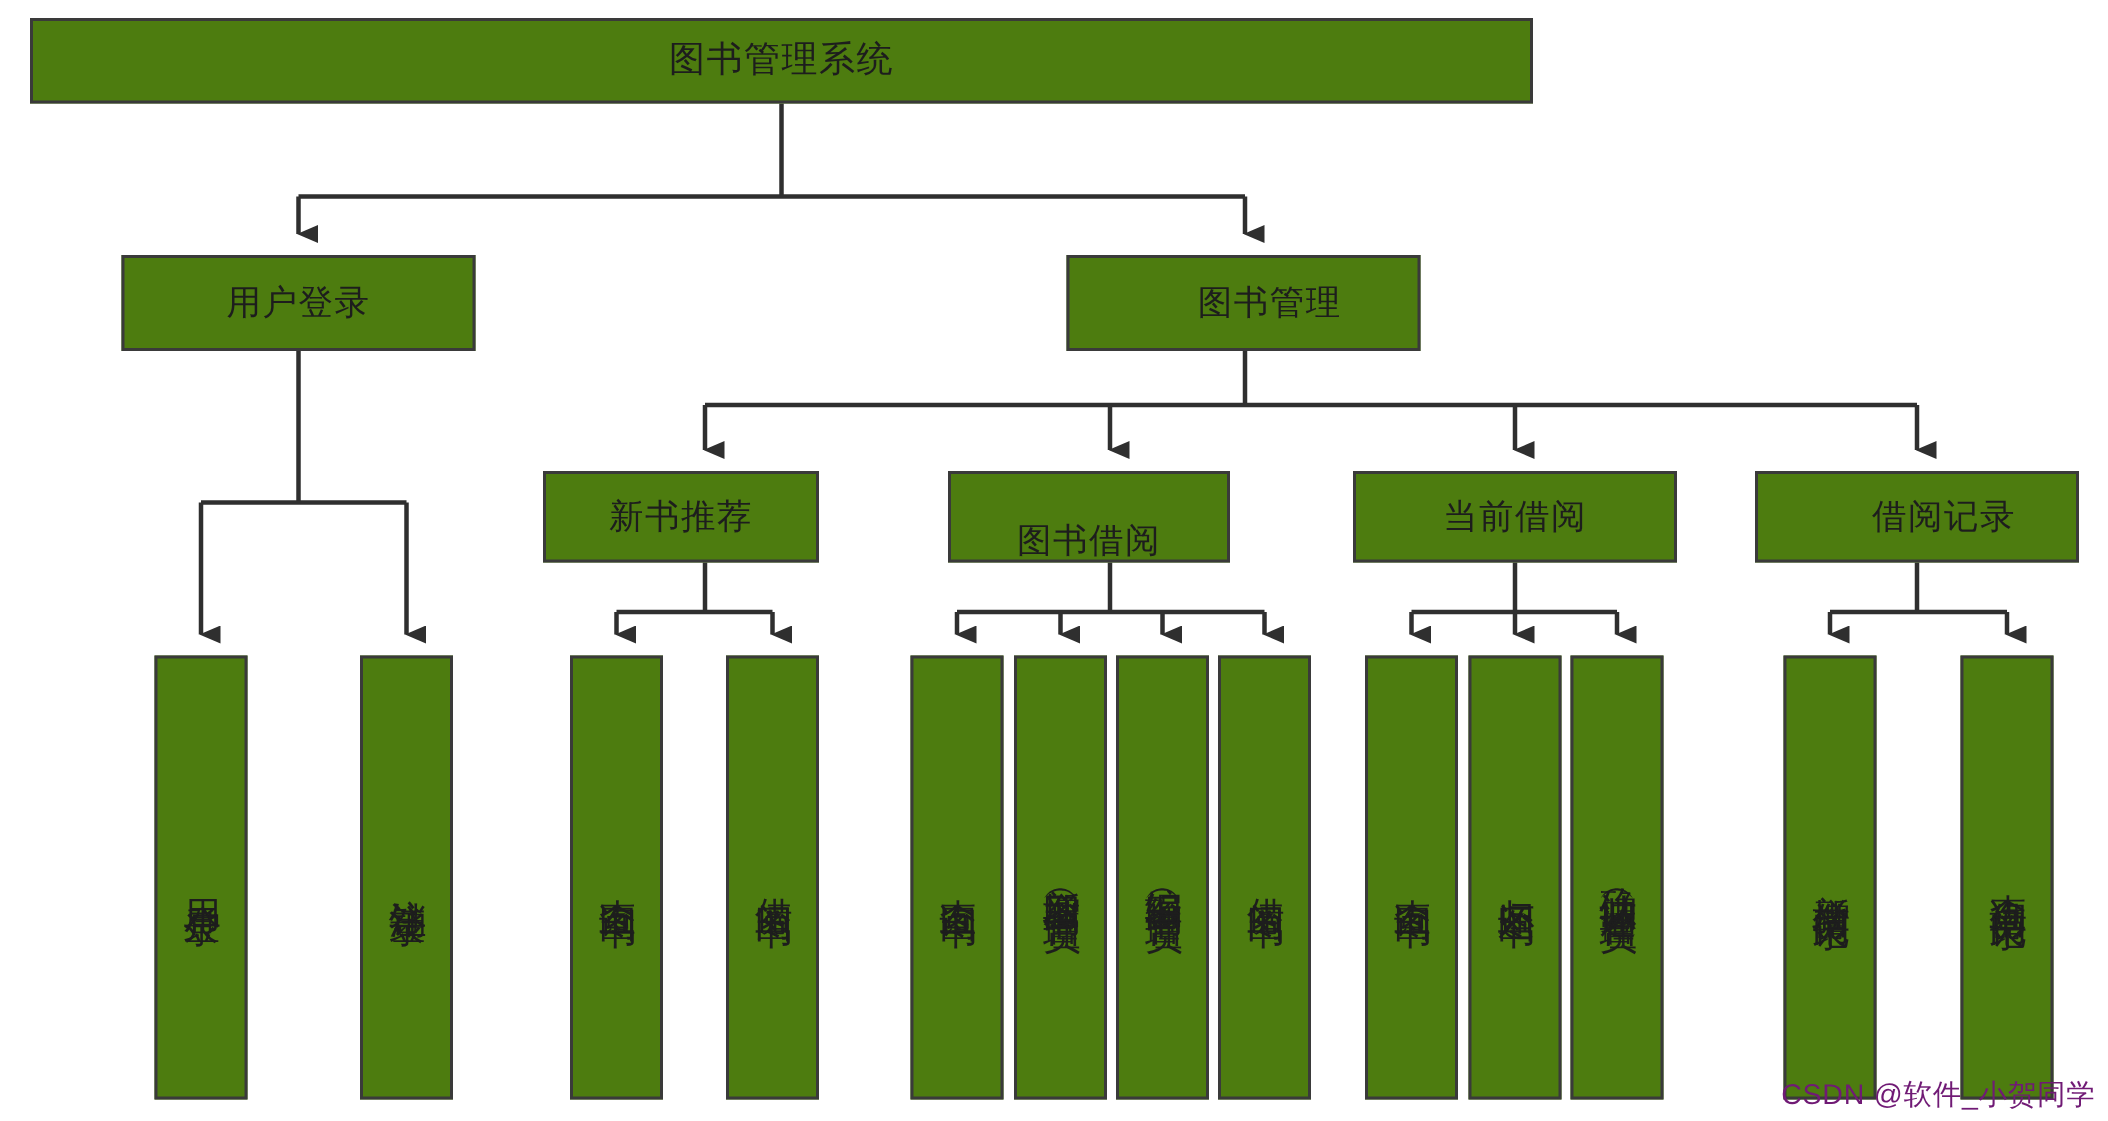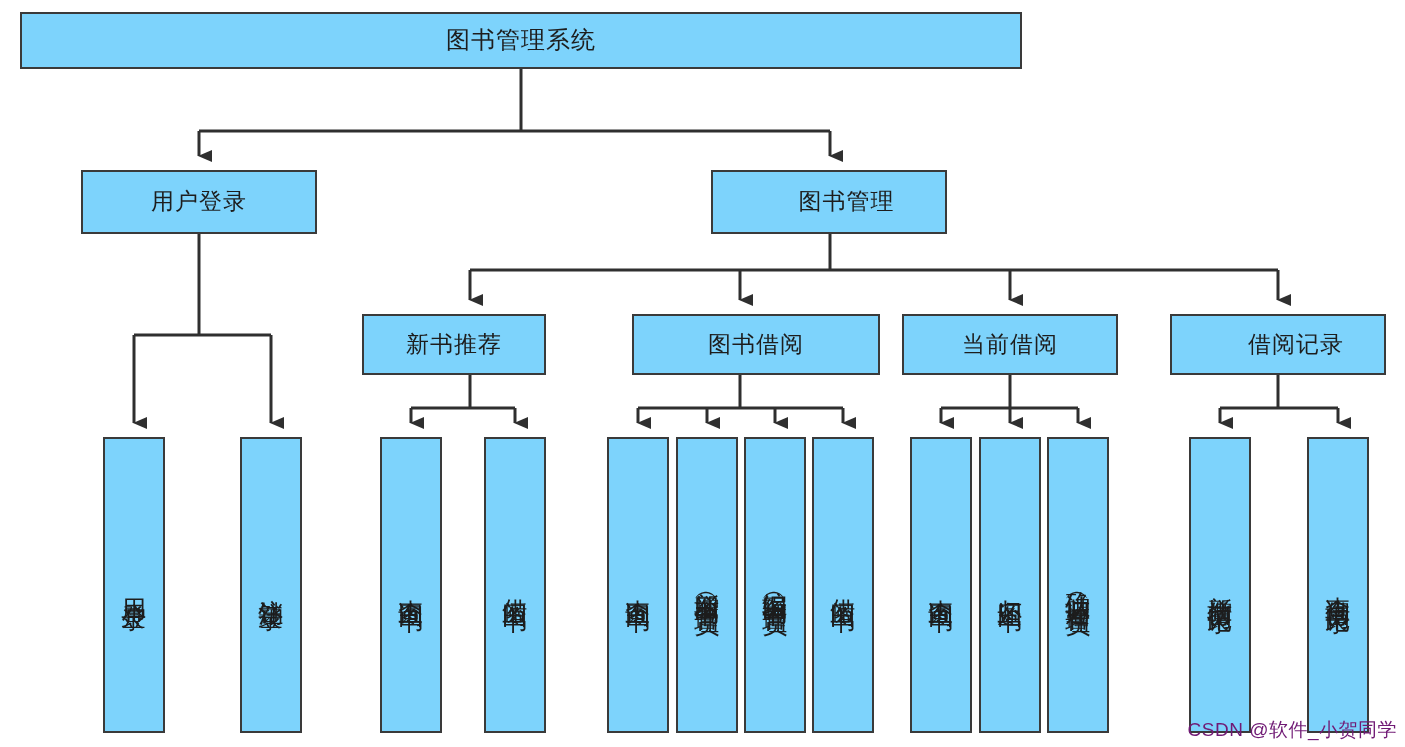--- a/index.html
+++ b/index.html
@@ -19,21 +19,21 @@
     position: absolute;
     left: 0;
     top: 0;
     width: 1405px;
     height: 747px;
   }
   .node {
     position: absolute;
     box-sizing: border-box;
     border: 2.5px solid #3a3a3a;
-    background: #7dd3fc;
+    background: #4d7c0f;
     display: flex;
     align-items: center;
     justify-content: center;
     color: #1d1d1d;
   }
   .node-h .label {
     font-size: 23px;
     letter-spacing: 1px;
     line-height: 1.1;
     white-space: nowrap;
@@ -127,21 +127,21 @@
   <div class="node node-h" style="left:81px; top:170px; width:236px; height:64px;">
     <span class="label">用户登录</span>
   </div>
   <div class="node node-h" style="left:711px; top:170px; width:236px; height:64px;padding-left:35px;">
     <span class="label">图书管理</span>
   </div>
 
   <div class="node node-h" style="left:362px; top:314px; width:184px; height:61px;">
     <span class="label">新书推荐</span>
   </div>
-  <div class="node node-h" style="left:632px; top:314px; width:248px; height:61px;">
+  <div class="node node-h" style="left:632px; top:314px; width:188px; height:61px;align-items:flex-end;">
     <span class="label">图书借阅</span>
   </div>
   <div class="node node-h" style="left:902px; top:314px; width:216px; height:61px;font-family:Liberation Serif, serif;">
     <span class="label">当前借阅</span>
   </div>
   <div class="node node-h" style="left:1170px; top:314px; width:216px; height:61px;padding-left:36px;">
     <span class="label">借阅记录</span>
   </div>
 
   <div class="node node-v" style="left:103px; top:437px; width:62px; height:296px;">

